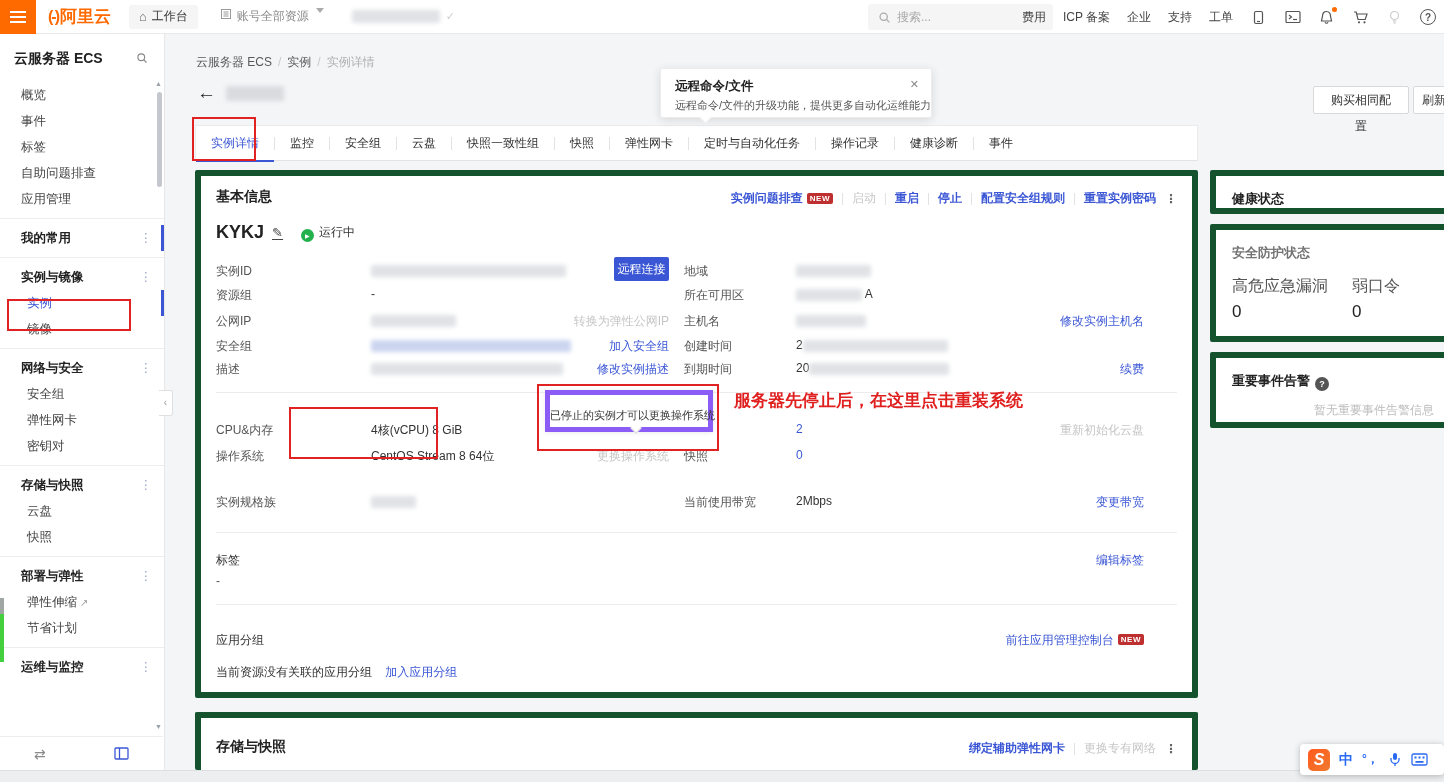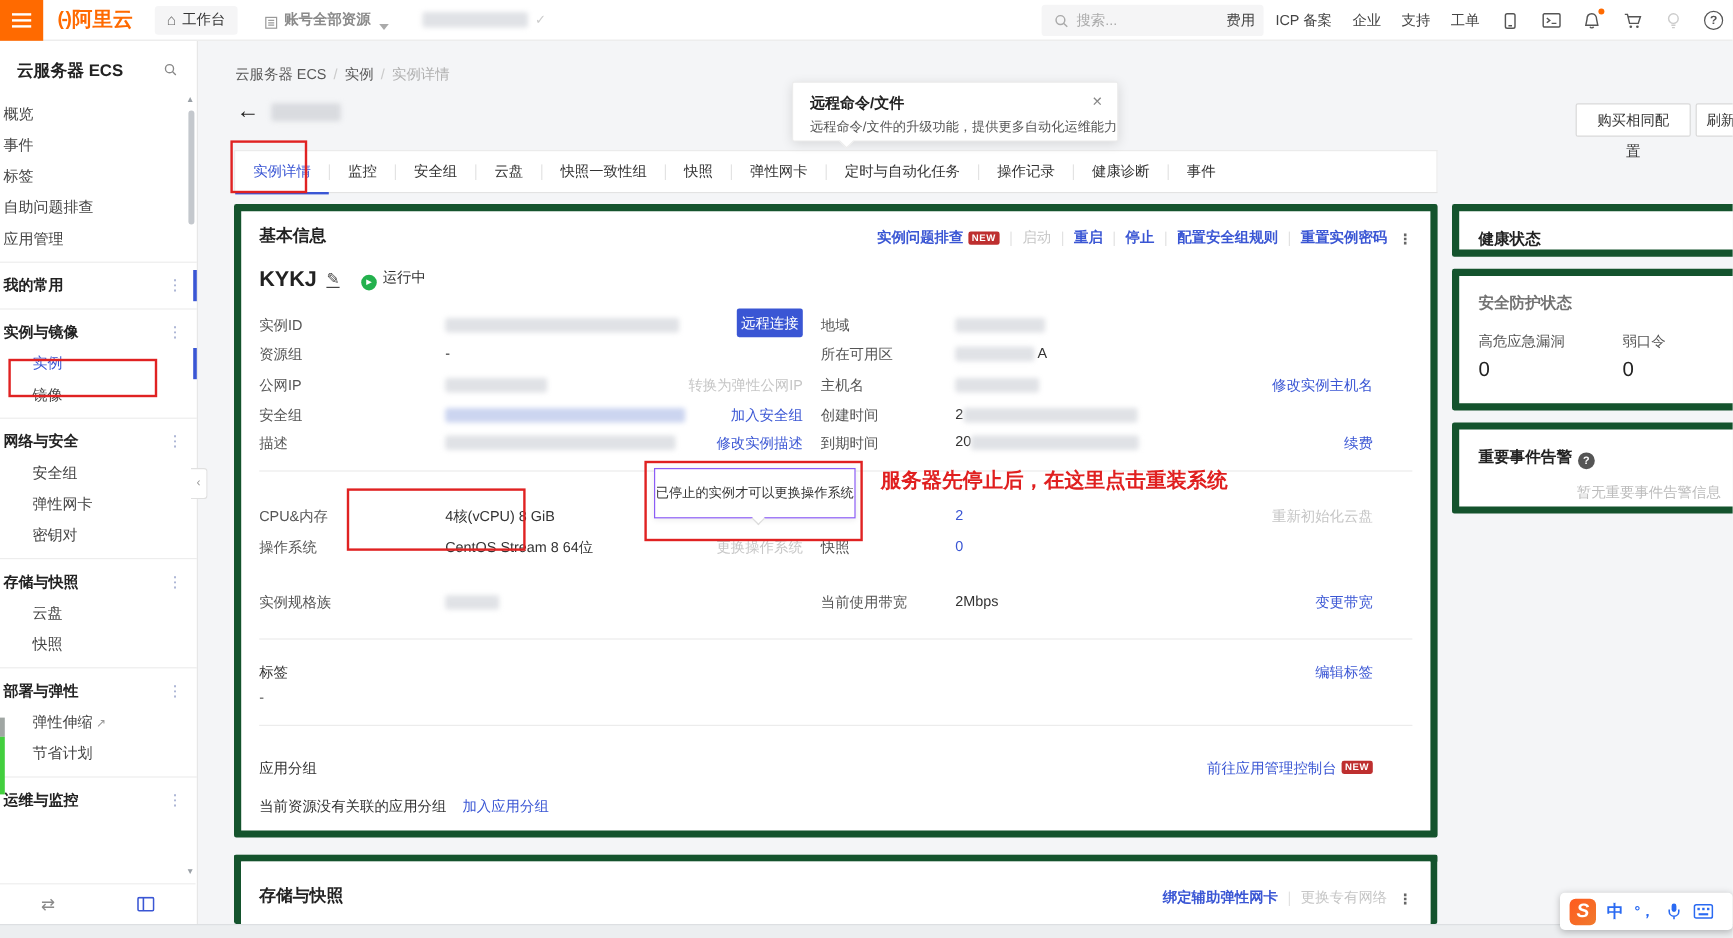--- a/index.html
+++ b/index.html
@@ -15,34 +15,34 @@
 .badge-new{display:inline-block;background:#BE2F2F;color:#fff;font-size:8px;font-weight:bold;border-radius:2px;padding:1px 3px;margin-left:4px;vertical-align:2px;letter-spacing:.5px;}
 .card{position:absolute;background:#fff;border:6px solid #14532d;border-radius:2px;}
 .ann-box{position:absolute;border:2px solid #E02222;z-index:120;pointer-events:none;background:transparent;}
 
 .topbar{position:absolute;top:0;left:0;right:0;height:34px;background:#fff;border-bottom:1px solid #e9e9e9;display:flex;align-items:center;z-index:200;}
 .burger{width:36px;height:34px;background:#FF6A00;display:flex;flex-direction:column;justify-content:center;align-items:center;gap:3px;cursor:pointer;flex:0 0 36px;}
 .burger i{width:16px;height:2px;background:#fff;}
 .logo{display:flex;align-items:center;margin-left:12px;color:#FF6A00;font-weight:bold;font-size:17px;cursor:pointer;white-space:nowrap;}
 .logo .mark{font-weight:800;margin-right:2px;letter-spacing:-2px;font-size:16px;}
 .wb-pill{display:flex;align-items:center;gap:5px;margin-left:18px;height:24px;padding:0 10px;background:#f5f5f6;border-radius:3px;color:#333;cursor:pointer;white-space:nowrap;}
-.acct{display:flex;align-items:flex-end;gap:5px;margin-left:22px;color:#8a8a8a;cursor:pointer;white-space:nowrap;font-weight:bold;}
+.acct{display:flex;align-items:flex-start;gap:5px;margin-left:22px;color:#8a8a8a;cursor:pointer;white-space:nowrap;}
 .caret-down{display:inline-block;width:0;height:0;border-left:4px solid transparent;border-right:4px solid transparent;border-top:5px solid #aaa;margin-left:2px;}
 .search-box{position:absolute;left:868px;top:4px;width:185px;height:26px;background:#f5f5f6;border-radius:3px;display:flex;align-items:center;gap:6px;padding:0 10px;}
 .search-box input{border:none;background:transparent;outline:none;font-size:12px;color:#666;width:130px;font-family:inherit;}
 .search-box input::placeholder{color:#aaa;}
 .top-right{position:absolute;right:8px;top:0;height:34px;display:flex;align-items:center;gap:17px;color:#444;}
 .top-right .mi{cursor:pointer;white-space:nowrap;}
 .ticon{position:relative;width:17px;height:17px;display:inline-flex;align-items:center;justify-content:center;cursor:pointer;}
 .bell-dot{position:absolute;top:-2px;right:-2px;width:5px;height:5px;border-radius:50%;background:#FF6A00;}
 
 .sidebar{position:absolute;top:34px;left:0;width:165px;bottom:12px;background:#fff;border-right:1px solid #e7e7e7;z-index:100;}
 .side-title{height:48px;padding:16px 14px 0;font-size:14px;font-weight:bold;color:#222;position:relative;}
 .side-title .sicon{position:absolute;right:16px;top:17px;cursor:pointer;}
-.side-item{position:relative;height:26px;line-height:26px;padding-left:3px;color:#444;font-size:12.5px;cursor:pointer;white-space:nowrap;}
+.side-item{position:relative;height:26px;line-height:26px;padding-left:21px;color:#444;font-size:12.5px;cursor:pointer;white-space:nowrap;}
 .side-item.sub{padding-left:27px;}
 .side-item.group{font-weight:bold;color:#222;}
 .side-item.active{color:#3A56D4;}
 .side-item .dots{position:absolute;right:12px;top:0;color:#9AA5CC;font-weight:normal;}
 .side-item .vbar{position:absolute;right:0;top:0;width:3px;height:26px;background:#3A56D4;}
 .side-div{border-top:1px solid #ededed;margin:6px 0;}
 .side-item .ext{color:#999;font-size:10px;margin-left:3px;}
 .side-item.wrap{white-space:normal;line-height:22px;height:auto;padding-top:2px;padding-right:10px;}
 .side-foot{position:absolute;bottom:0;left:0;right:1px;height:34px;background:#fff;border-top:1px solid #eee;display:flex;align-items:center;justify-content:space-around;z-index:5;}
 .sb-thumb{position:absolute;right:2px;top:58px;width:5px;height:95px;background:#c4c8cd;border-radius:3px;}
@@ -72,26 +72,26 @@
 .irow .l1{position:absolute;left:0;top:3px;color:#555;}
 .irow .v1{position:absolute;left:155px;top:3px;white-space:nowrap;}
 .irow .mid{position:absolute;left:265px;width:188px;text-align:right;top:3px;white-space:nowrap;}
 .irow .l2{position:absolute;left:468px;top:3px;color:#555;}
 .irow .v2{position:absolute;left:580px;top:3px;white-space:nowrap;}
 .irow .rlink{position:absolute;right:33px;top:3px;white-space:nowrap;}
 .hdiv{position:absolute;left:15px;right:15px;border-top:1px solid #ececec;}
 .remote-btn{position:absolute;left:413px;top:81px;width:55px;height:24px;background:#3A56D4;color:#fff;border:none;border-radius:2px;font-size:12px;cursor:pointer;font-family:inherit;}
 .green-dot{display:inline-flex;width:13px;height:13px;border-radius:50%;background:#23B14D;color:#fff;font-size:6px;align-items:center;justify-content:center;vertical-align:-2px;margin-right:5px;}
 
-.stip{position:absolute;left:545px;top:390px;width:168px;height:42px;background:#fff;border:1px solid #8b5cf6;box-shadow:0 1px 5px rgba(0,0,0,.08);z-index:110;line-height:40px;text-align:center;font-size:11px;color:#333;white-space:nowrap;}
+.stip{position:absolute;left:545px;top:390px;width:168px;height:42px;background:#fff;border:5px solid #8b5cf6;box-shadow:0 1px 5px rgba(0,0,0,.08);z-index:110;line-height:40px;text-align:center;font-size:11px;color:#333;white-space:nowrap;}
 .stip .caretd{position:absolute;left:82px;bottom:-5px;width:8px;height:8px;background:#fff;border-right:1px solid #dcdcdc;border-bottom:1px solid #dcdcdc;transform:rotate(45deg);}
 .guide-text{position:absolute;left:734px;top:389px;z-index:120;color:#E01F1F;font-size:17px;font-weight:bold;white-space:nowrap;}
 
 .rp-title{position:absolute;left:16px;top:14px;font-size:13px;font-weight:bold;color:#222;}
-.metric-l{font-size:12px;color:#555;}
+.metric-l{font-size:16px;color:#555;}
 .metric-v{font-size:17px;color:#222;margin-top:5px;}
 .help-circle{display:inline-flex;width:14px;height:14px;border-radius:50%;background:#555;color:#fff;font-size:9px;align-items:center;justify-content:center;vertical-align:-2px;margin-left:5px;font-weight:bold;}
 
 .collapse-handle{position:absolute;left:159px;top:390px;width:14px;height:26px;background:#fff;border:1px solid #e0e0e0;border-left:none;border-radius:0 3px 3px 0;z-index:110;color:#999;font-size:10px;line-height:24px;text-align:center;cursor:pointer;}
 
 .edge-gray{position:absolute;left:0;top:598px;width:4px;height:16px;background:#a0a6a3;z-index:130;}
 .edge-green{position:absolute;left:0;top:614px;width:4px;height:48px;background:#43CF3E;z-index:130;}
 
 .bottom-strip{position:absolute;left:0;bottom:0;width:100%;height:12px;background:#eceef0;border-top:1px solid #dddfe2;}
 .ime{position:absolute;left:1300px;top:744px;width:144px;height:31px;background:#fff;border-radius:4px;box-shadow:0 1px 6px rgba(0,0,0,.25);display:flex;align-items:center;gap:9px;padding:0 8px;z-index:300;}

